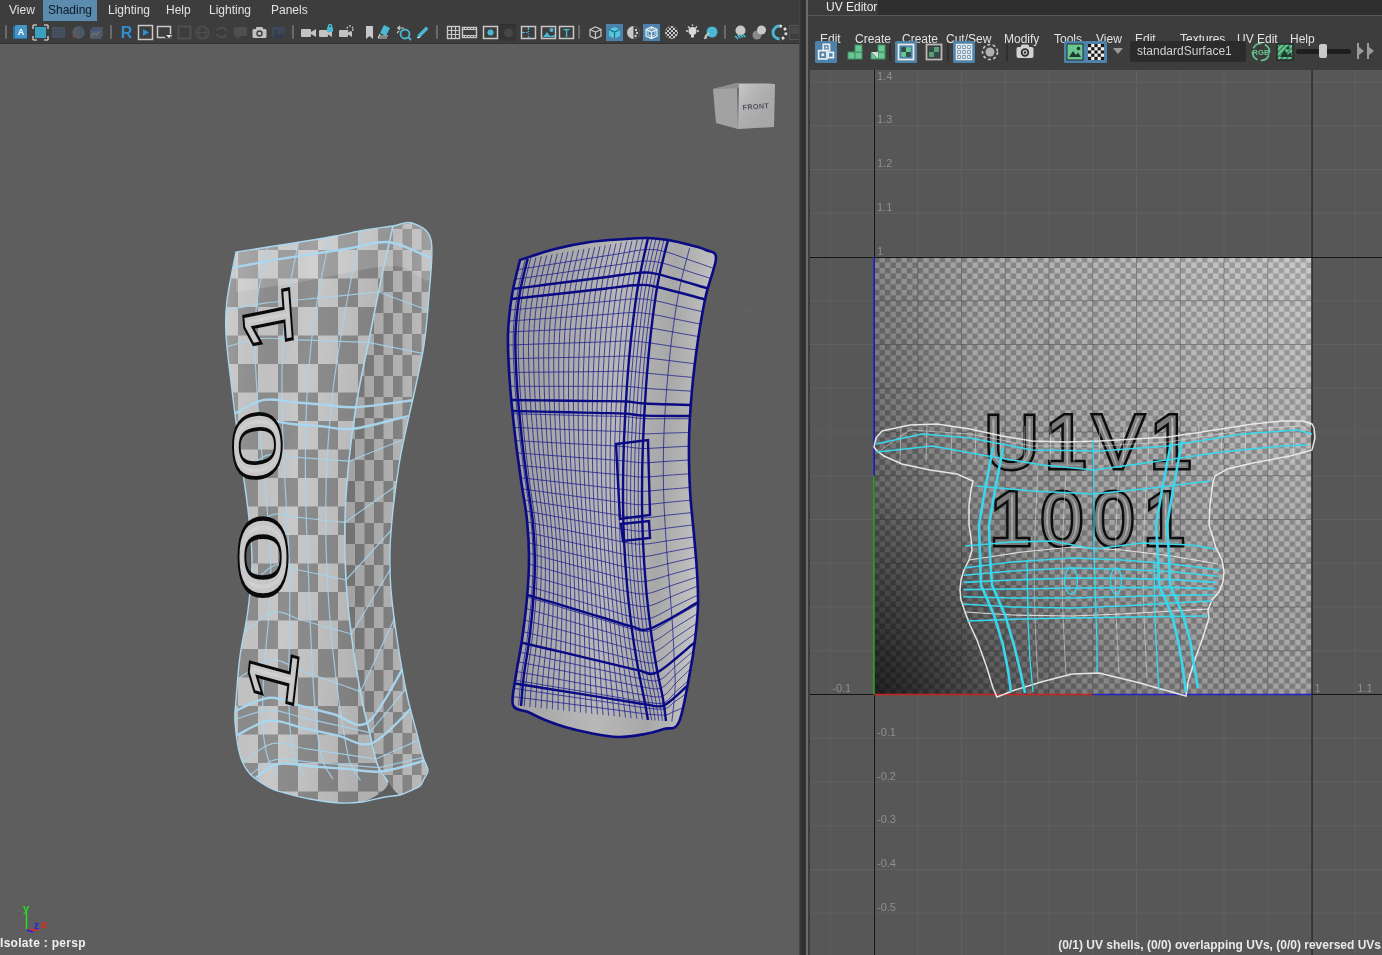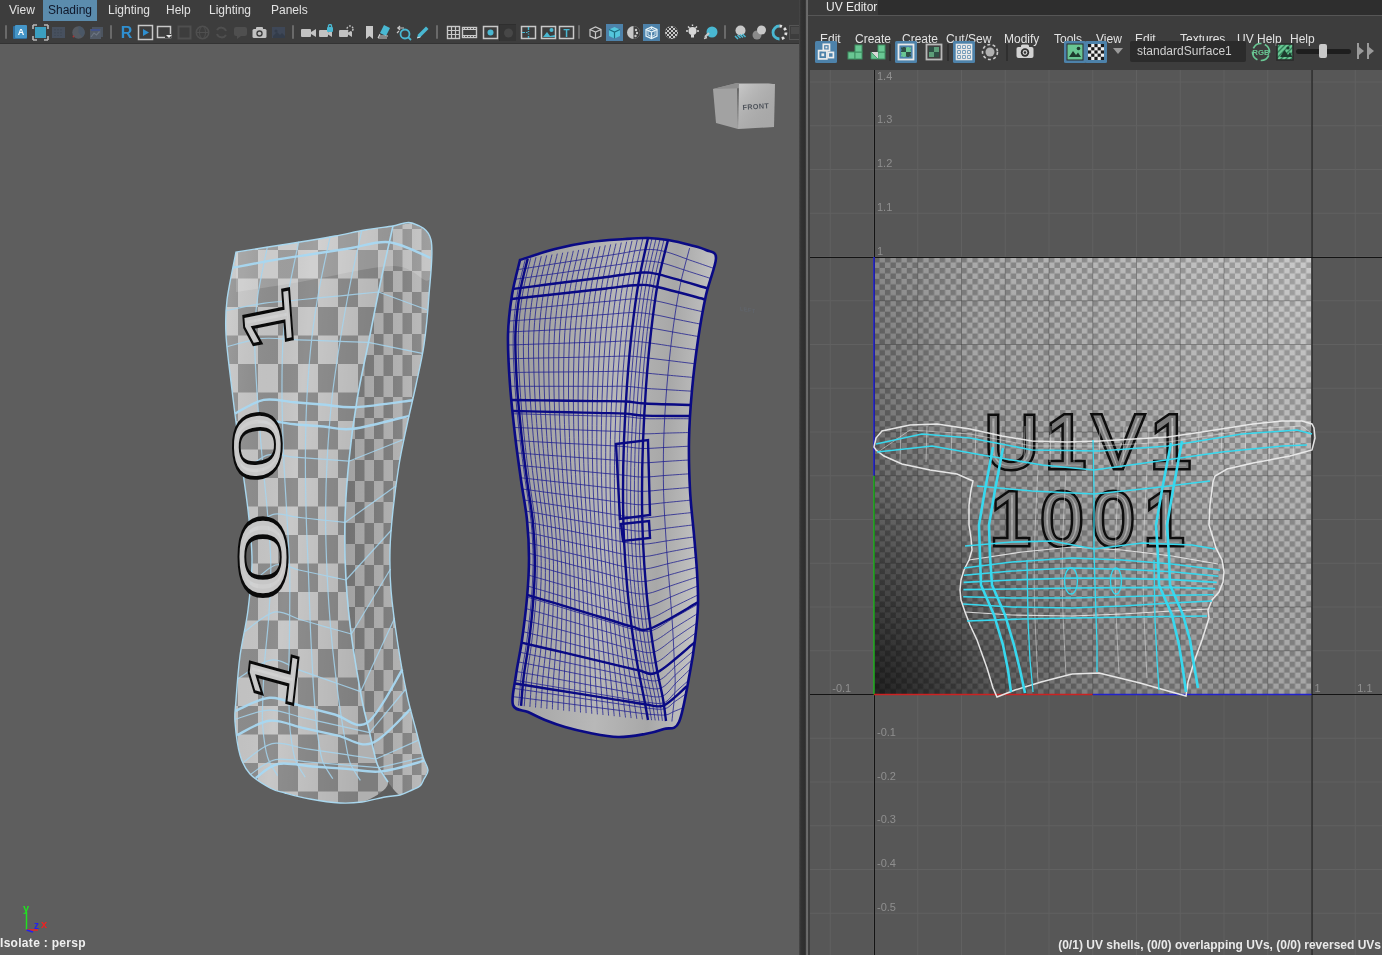--- a/index.html
+++ b/index.html
@@ -420,21 +420,21 @@
 <div class="uvmenu">
           <span class="mi" style="left:7px">Edit</span>
           <span class="mi" style="left:42px">Create</span>
           <span class="mi" style="left:89px">Create</span>
           <span class="mi" style="left:133px">Cut/Sew</span>
           <span class="mi" style="left:191px">Modify</span>
           <span class="mi" style="left:241px">Tools</span>
           <span class="mi" style="left:283px">View</span>
           <span class="mi" style="left:322px">Edit</span>
           <span class="mi" style="left:367px">Textures</span>
-          <span class="mi" style="left:424px">UV Help</span>
+          <span class="mi" style="left:424px">UV Edit</span>
           <span class="mi" style="left:477px">Help</span>
         </div>
 <div class="uvtool">
           <svg class="ic" style="left:7px;top:4px" width="22" height="22" viewBox="0 0 22 22">
             <rect x="0" y="0" width="22" height="22" rx="1.5" fill="#4d82aa"></rect>
             <rect x="3.6" y="9.6" width="8.3" height="8.3" fill="none" stroke="#ececec" stroke-width="1.7"></rect>
             <rect x="6.4" y="12.4" width="2.8" height="2.8" fill="#ececec"></rect>
             <rect x="13.2" y="11.4" width="5.2" height="5.2" fill="none" stroke="#ececec" stroke-width="1.7"></rect>
             <rect x="8.3" y="3.3" width="6.2" height="6.2" fill="none" stroke="#ececec" stroke-width="1.7"></rect>
             <rect x="10.4" y="5.4" width="2" height="2" fill="#ececec"></rect>

